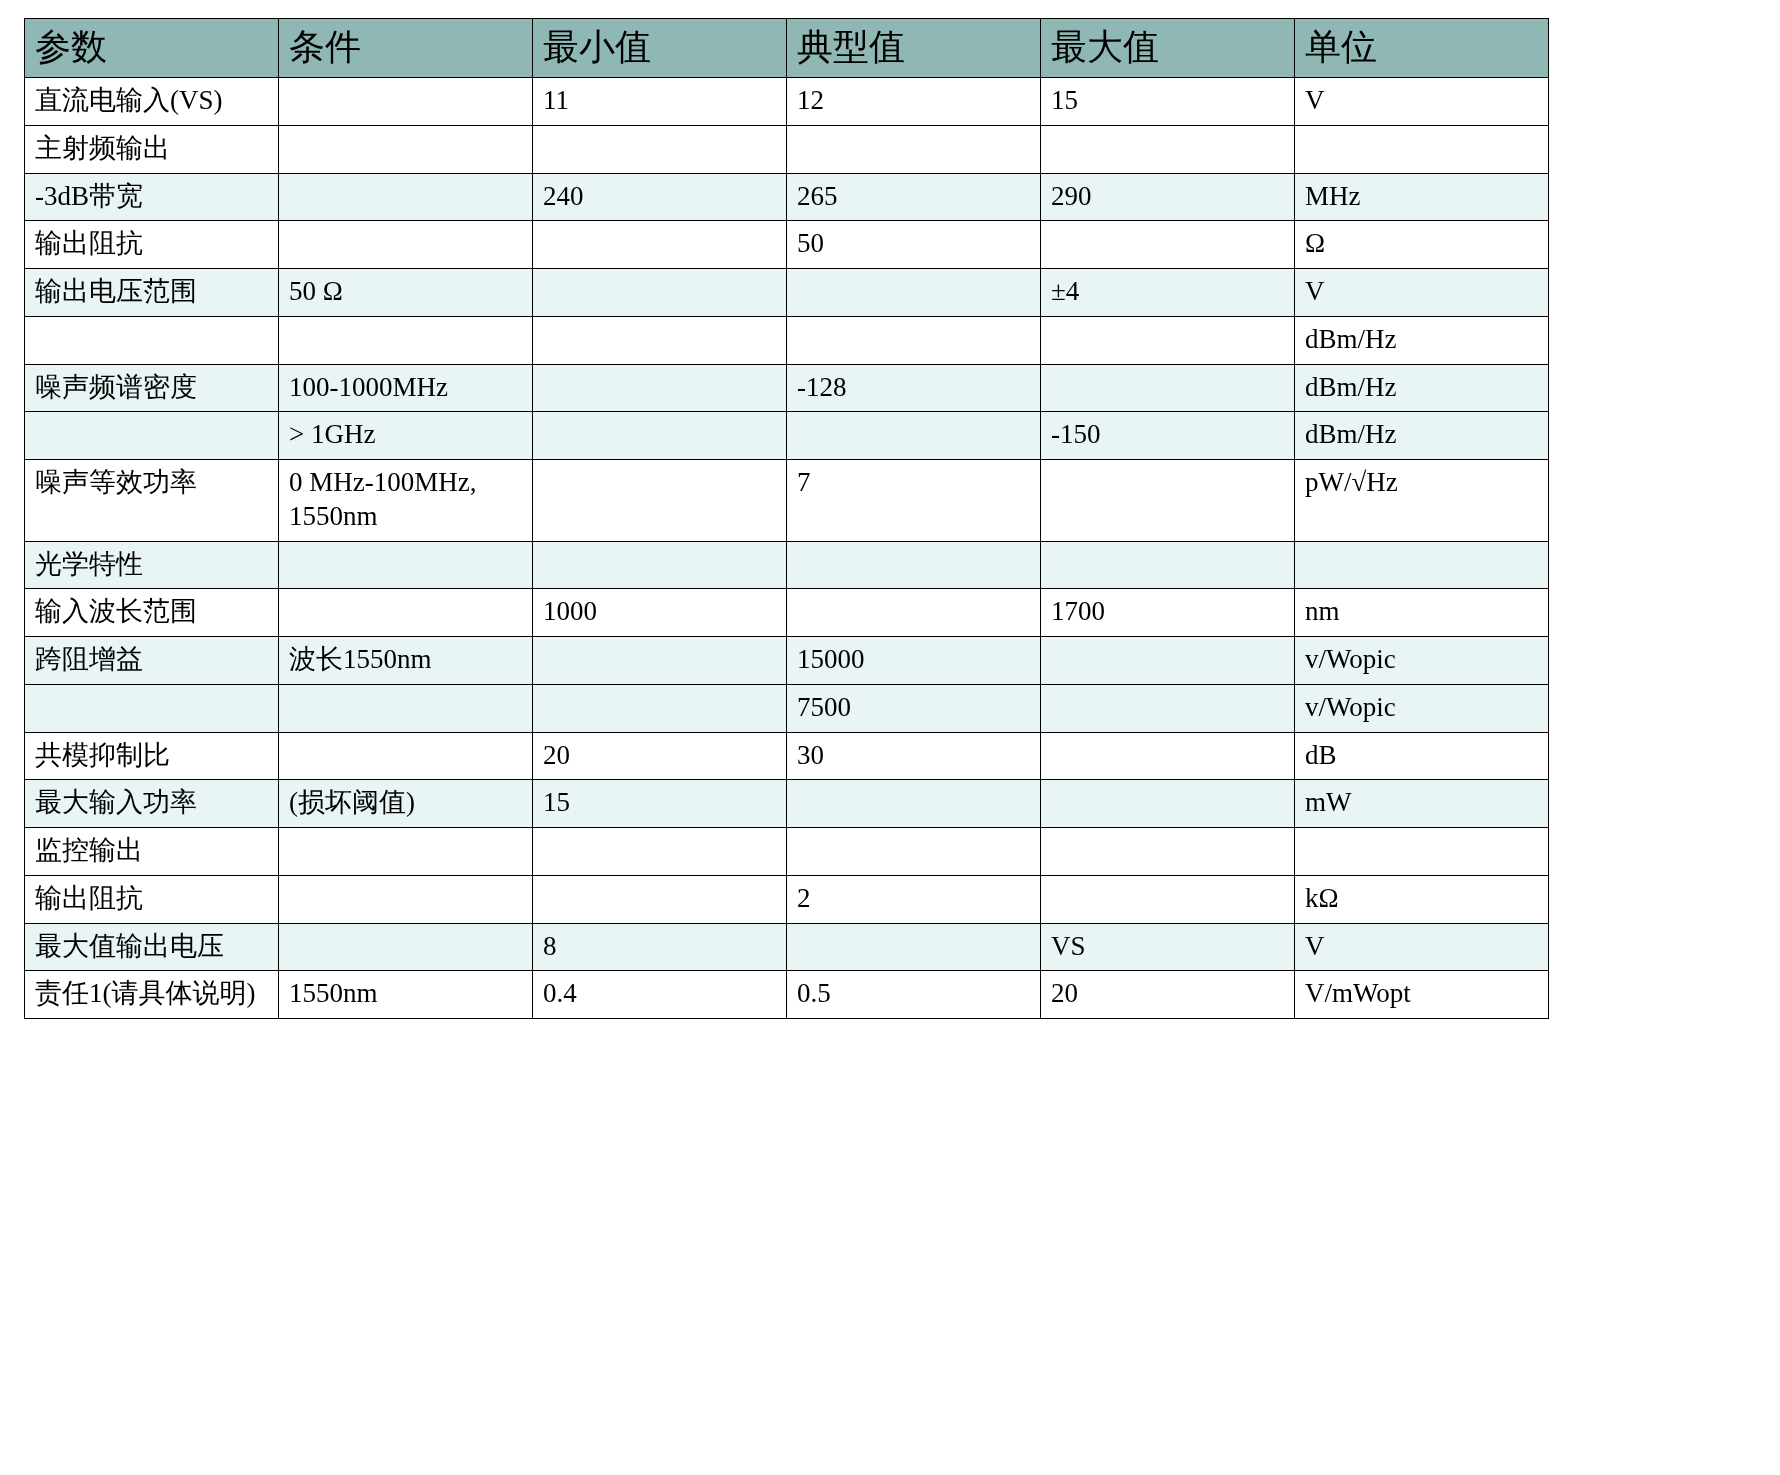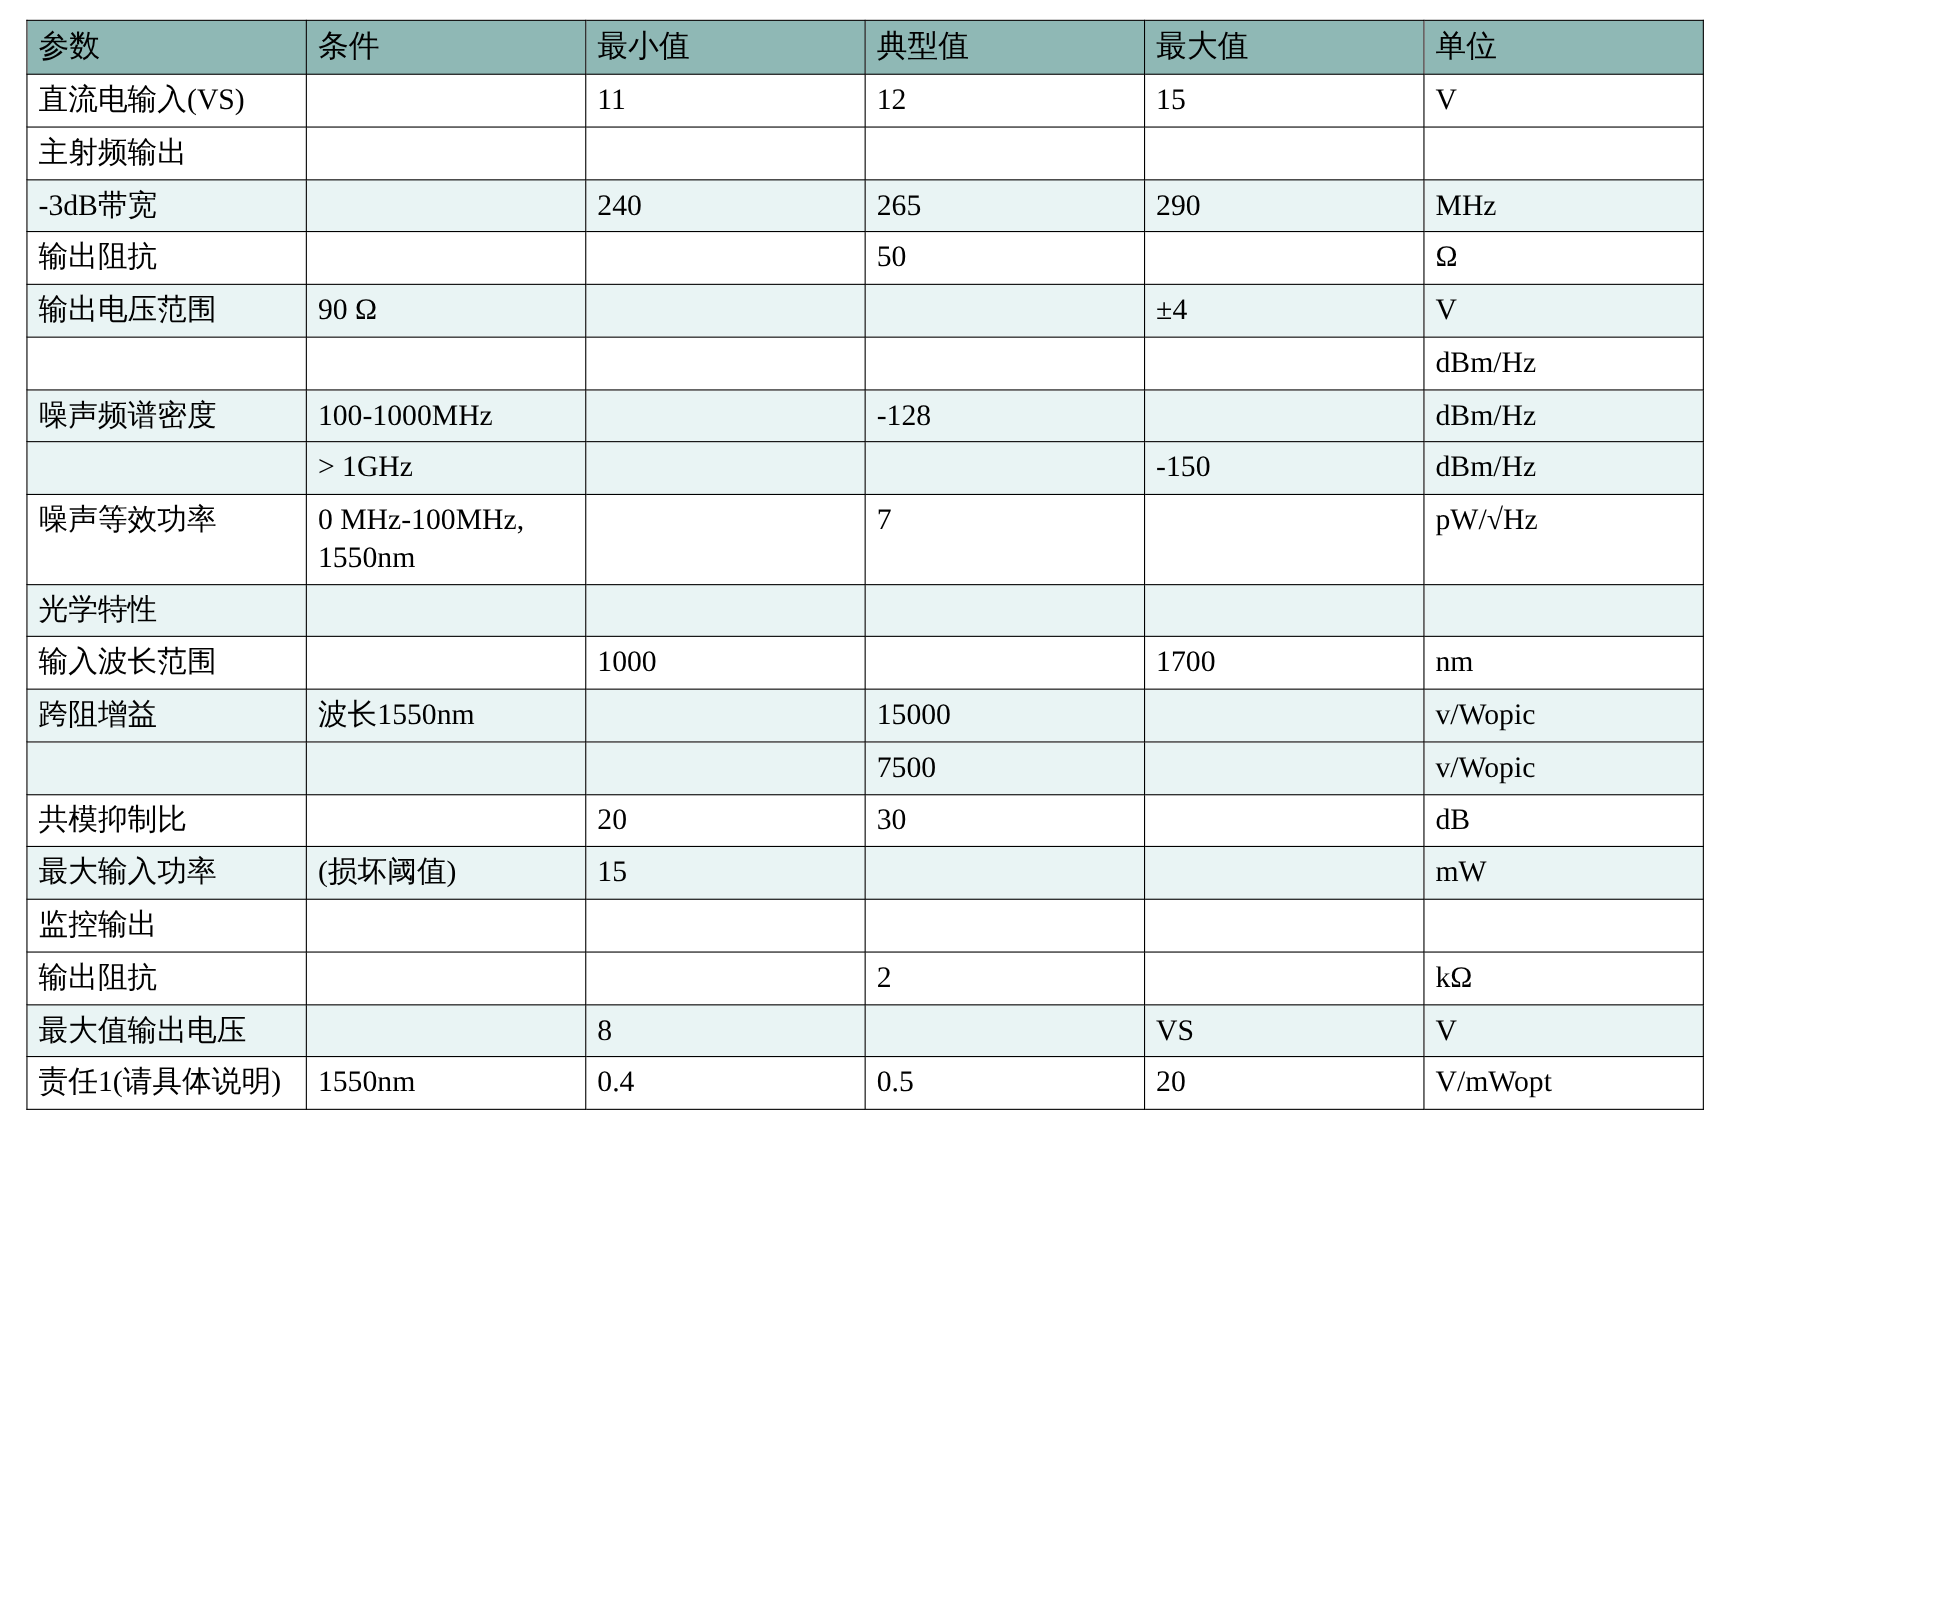--- a/index.html
+++ b/index.html
@@ -29,21 +29,21 @@
     vertical-align: top;
     text-align: left;
     font-weight: normal;
     line-height: 1.25;
     height: 38px;
     box-sizing: border-box;
     overflow: hidden;
   }
   thead th {
     background: #8fb8b5;
-    font-size: 28px;
+    font-size: 36px;
     height: 48px;
   }
   tr.tint td {
     background: #e9f4f4;
   }
   tr.plain td {
     background: #ffffff;
   }
   td.c-param { width: 340px; }
   td.c-cond  { width: 430px; }
@@ -95,21 +95,21 @@
         <tr class="plain">
           <td class="c-param">输出阻抗</td>
           <td class="c-cond"></td>
           <td class="c-min"></td>
           <td class="c-typ">50</td>
           <td class="c-max"></td>
           <td class="c-unit">Ω</td>
         </tr>
         <tr class="tint">
           <td class="c-param">输出电压范围</td>
-          <td class="c-cond">90 Ω</td>
+          <td class="c-cond">50 Ω</td>
           <td class="c-min"></td>
           <td class="c-typ"></td>
           <td class="c-max">±4</td>
           <td class="c-unit">V</td>
         </tr>
         <tr class="plain">
           <td class="c-param"></td>
           <td class="c-cond"></td>
           <td class="c-min"></td>
           <td class="c-typ"></td>

